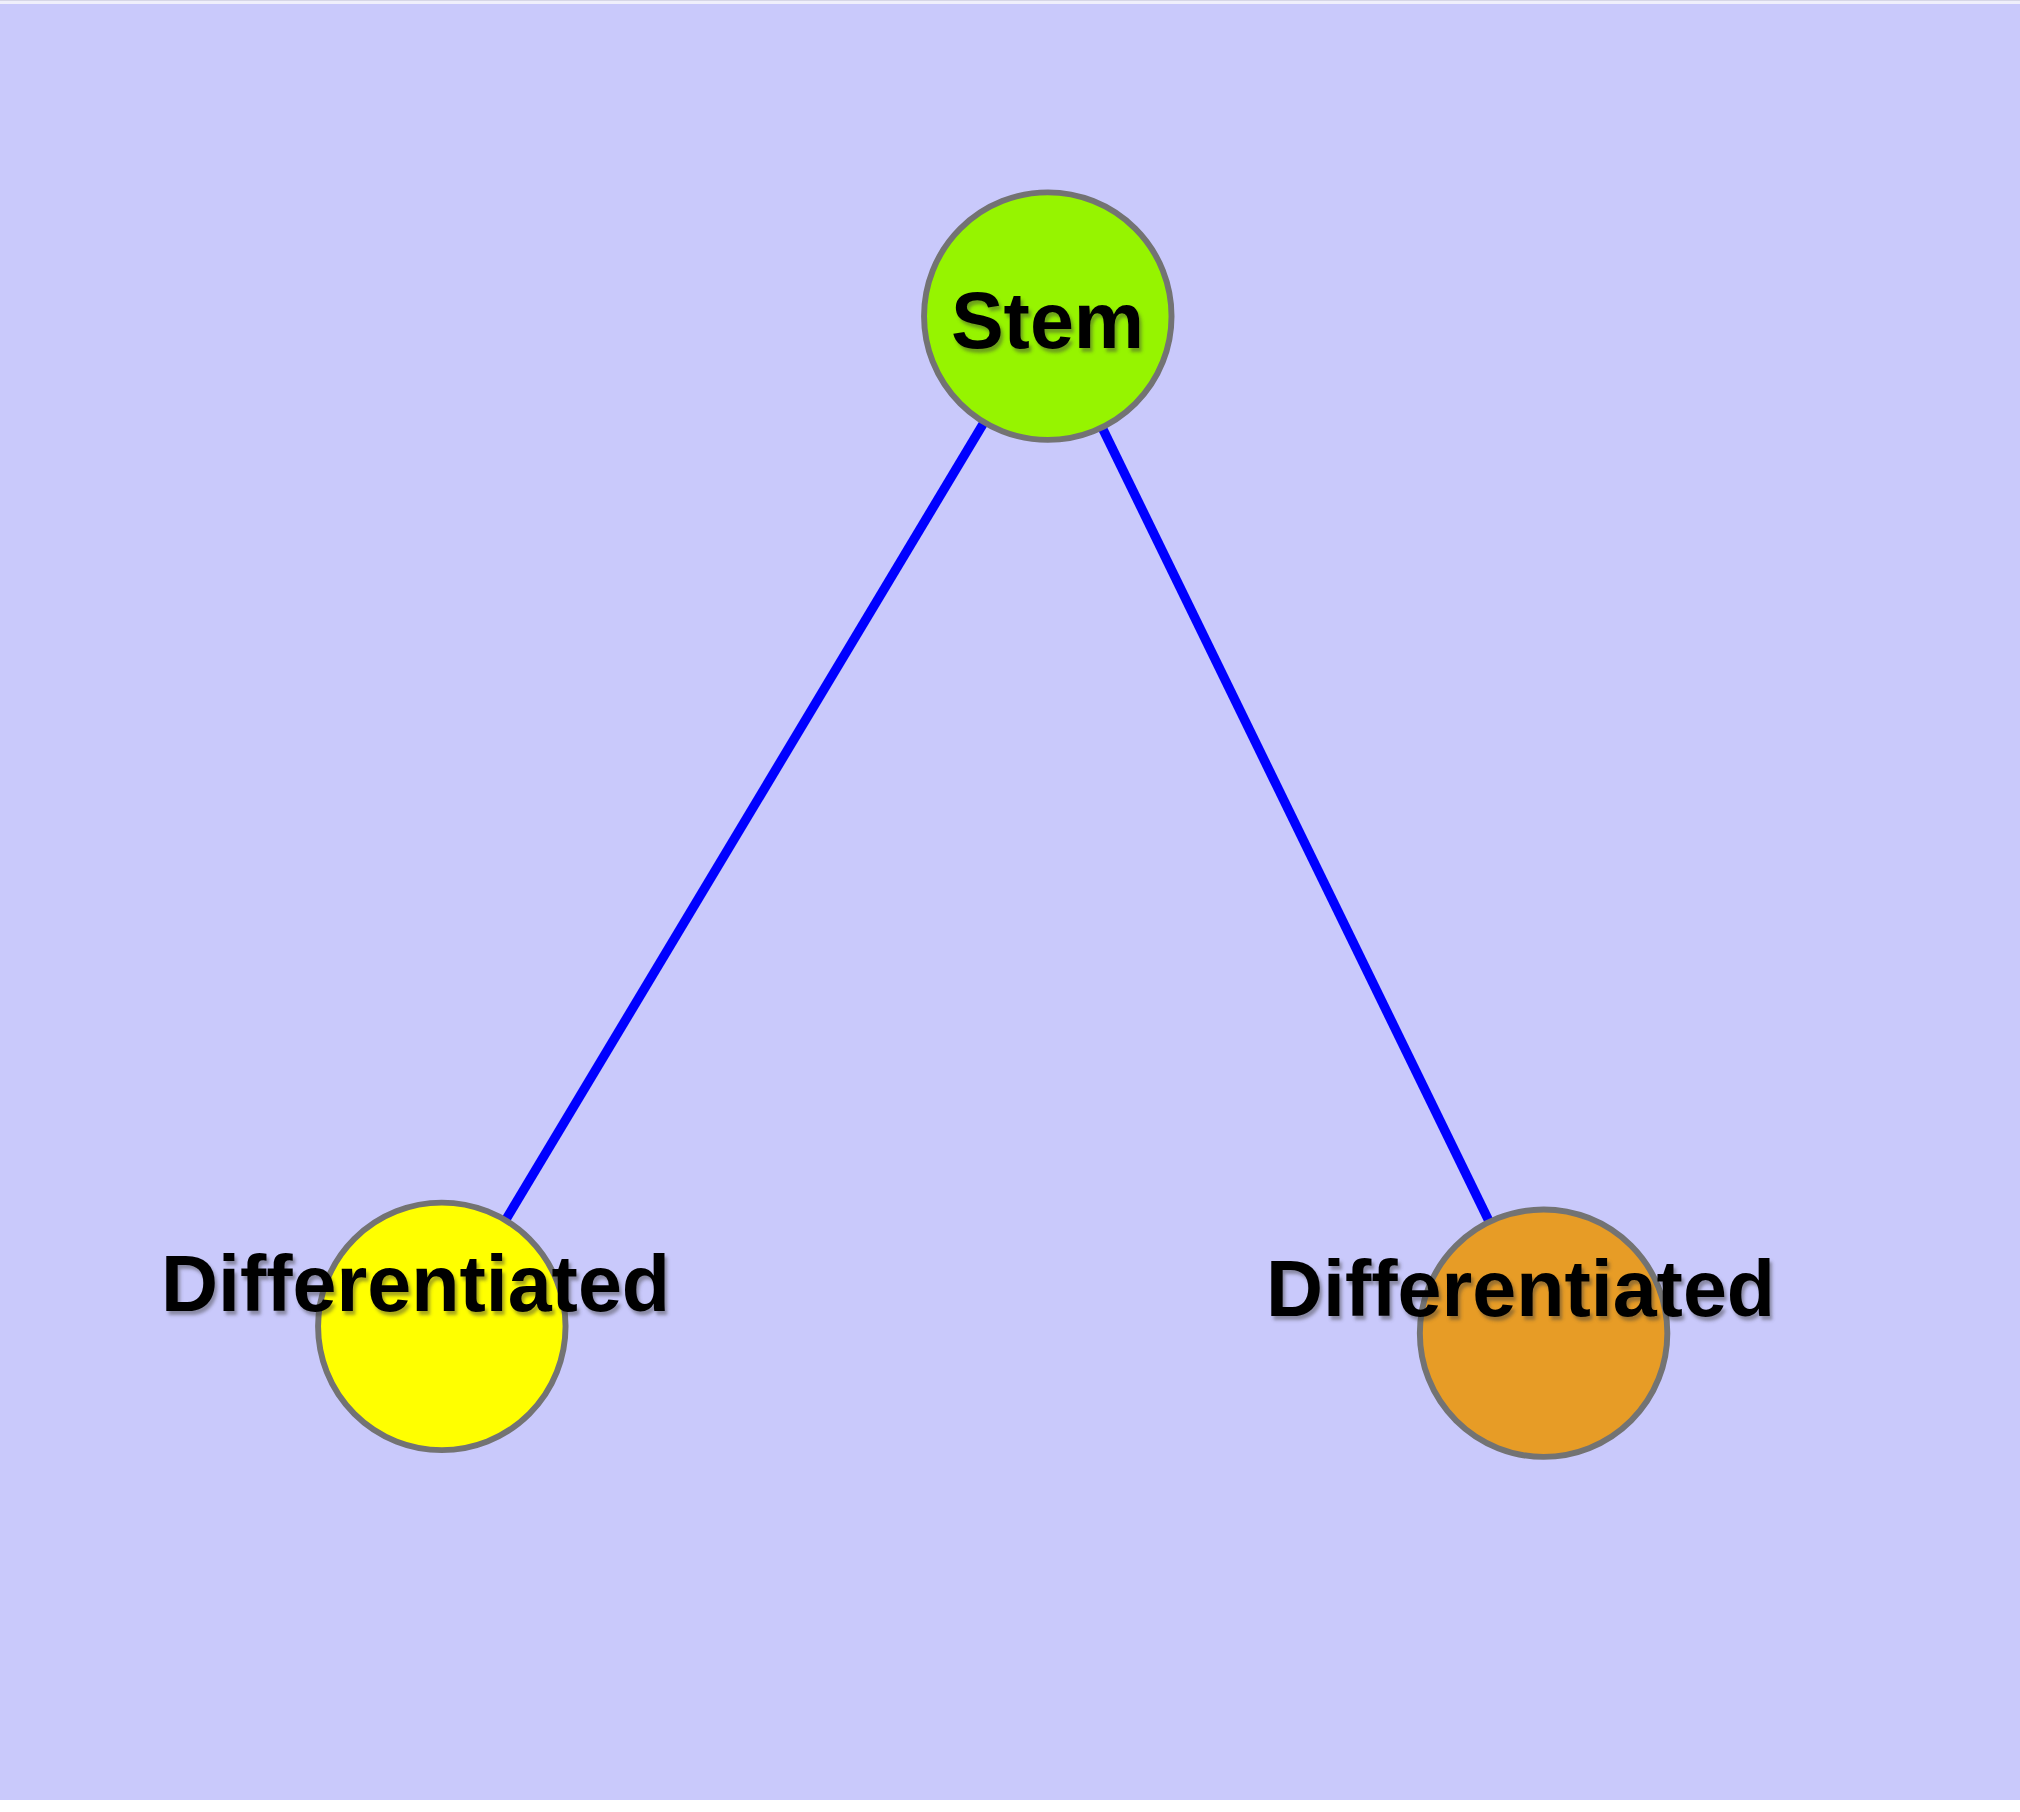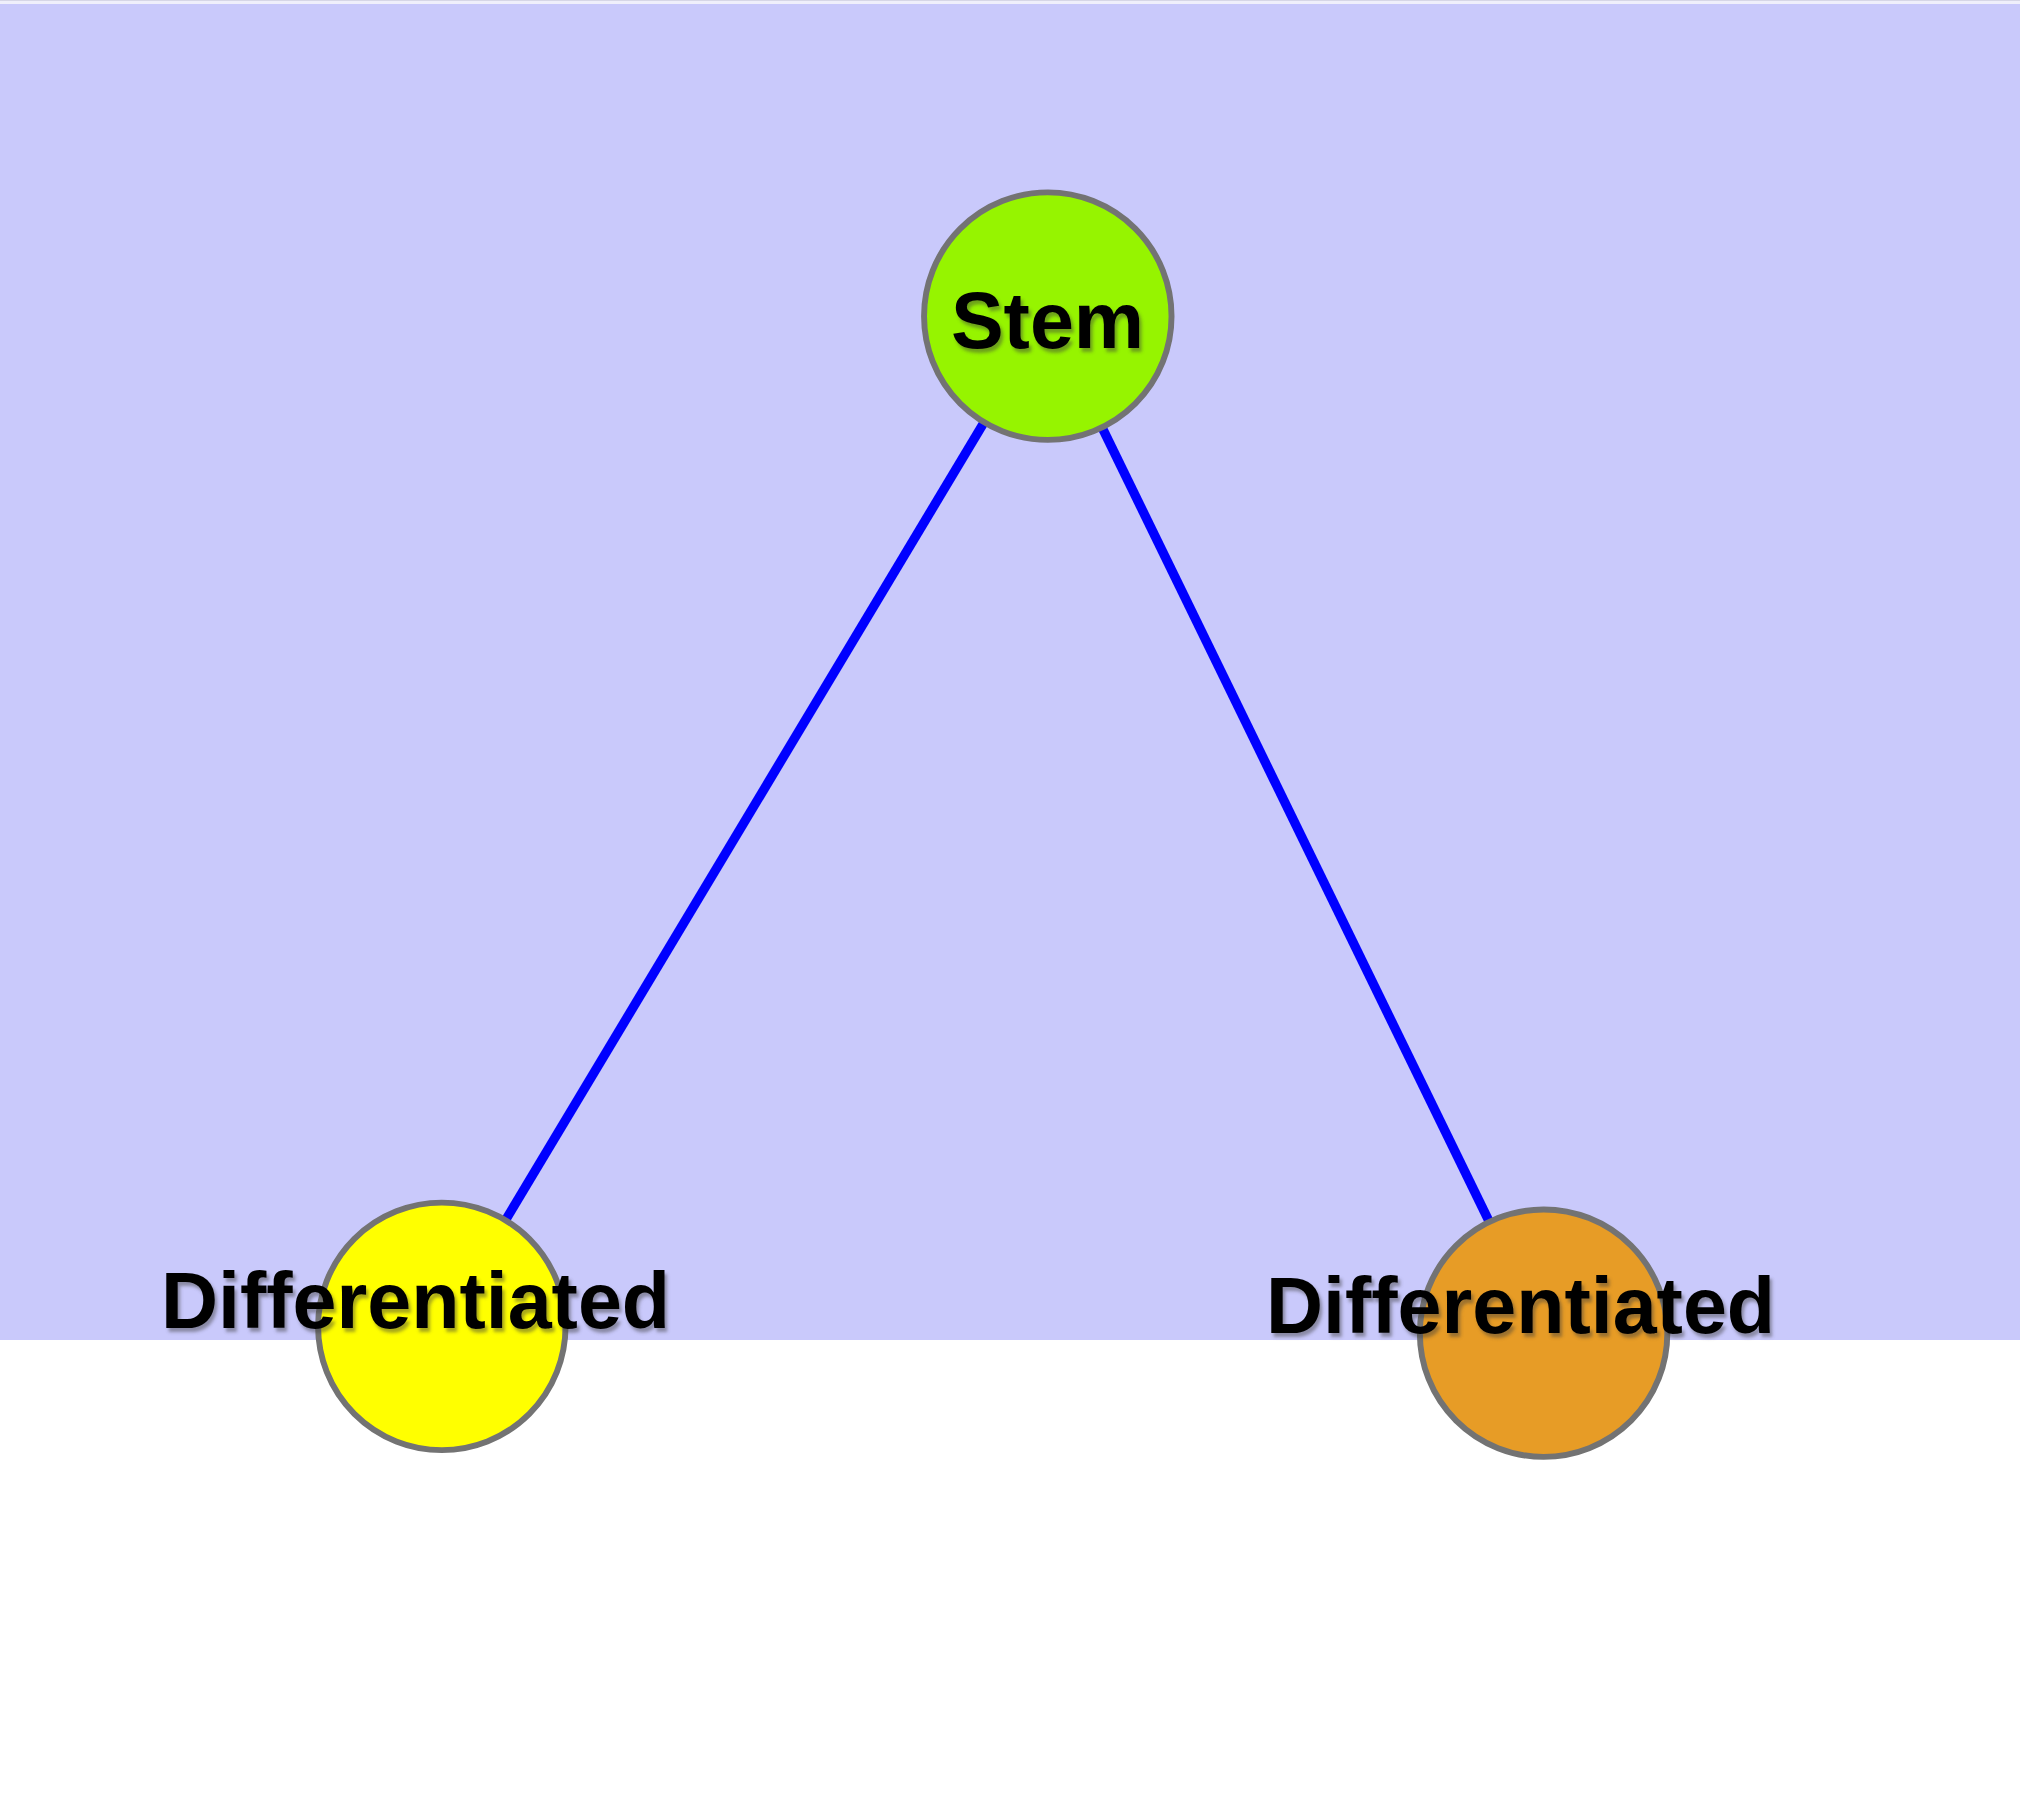--- a/index.html
+++ b/index.html
@@ -6,21 +6,21 @@
     margin: 0;
     padding: 0;
     width: 2021px;
     height: 1812px;
     overflow: hidden;
     font-family: "Liberation Sans", sans-serif;
   }
   .canvas {
     position: relative;
     width: 2021px;
-    height: 1340px;
+    height: 1800px;
     background: #C9C9FB;
   }
   .top-strip {
     position: absolute;
     left: 0; top: 0;
     width: 100%;
     height: 3.4px;
     background: #EFEFFB;
     border-top: 0.8px solid #D6D6E6;
   }
@@ -31,21 +31,21 @@
   .node-label {
     position: absolute;
     text-align: center;
     font-weight: bold;
     font-size: 79px;
     line-height: 95px;
     color: #000000;
     text-shadow: 2.5px 4.2px 3.4px rgba(60,60,60,0.45);
     white-space: nowrap;
   }
-  .node-label span { display: block; margin-top: 17px; }
+  .node-label span { display: block; }
   #label-stem  { left: 793px;  top: 273px;  width: 509px; }
   #label-a     { left: 34px;   top: 1236px; width: 763px; }
   #label-b     { left: 1139px; top: 1241px; width: 763px; }
 </style>
 </head>
 <body>
 
 <div class="canvas">
   <div class="top-strip"></div>
 

